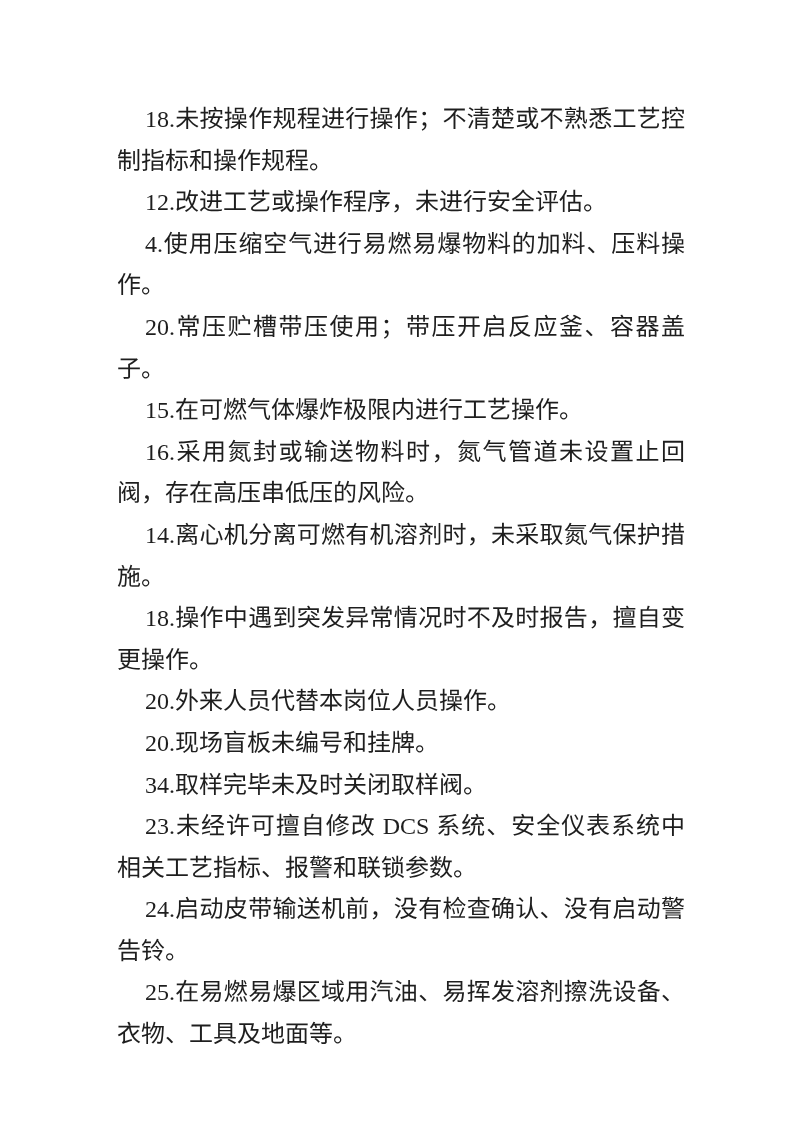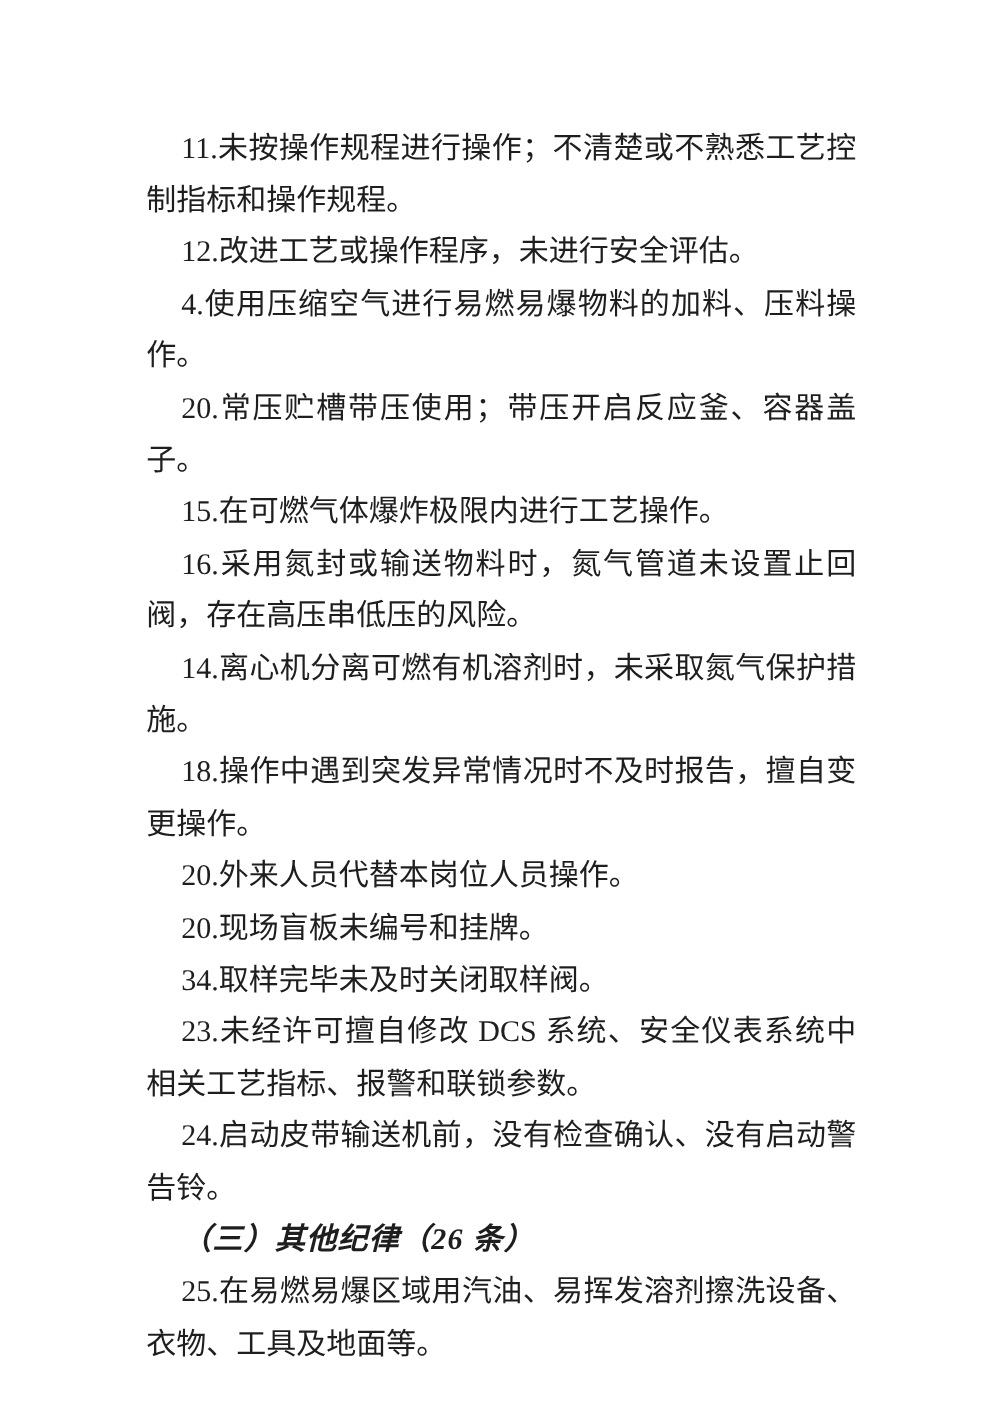--- a/index.html
+++ b/index.html
@@ -39,29 +39,28 @@
     font-style: italic;
     font-weight: 600;
     letter-spacing: 1px;
   }
 </style>
 </head>
 <body>
 
 <div class="page">
   <div class="text-block">
-    <p class="para">11.未按操作规程进行操作；不清楚或不熟悉工艺控制指标和操作规程。</p>
+    <p class="para">18.未按操作规程进行操作；不清楚或不熟悉工艺控制指标和操作规程。</p>
     <p class="para">12.改进工艺或操作程序，未进行安全评估。</p>
     <p class="para">4.使用压缩空气进行易燃易爆物料的加料、压料操作。</p>
     <p class="para">20.常压贮槽带压使用；带压开启反应釜、容器盖子。</p>
     <p class="para">15.在可燃气体爆炸极限内进行工艺操作。</p>
     <p class="para">16.采用氮封或输送物料时，氮气管道未设置止回阀，存在高压串低压的风险。</p>
     <p class="para">14.离心机分离可燃有机溶剂时，未采取氮气保护措施。</p>
     <p class="para">18.操作中遇到突发异常情况时不及时报告，擅自变更操作。</p>
     <p class="para">20.外来人员代替本岗位人员操作。</p>
     <p class="para">20.现场盲板未编号和挂牌。</p>
     <p class="para">34.取样完毕未及时关闭取样阀。</p>
     <p class="para">23.未经许可擅自修改 DCS 系统、安全仪表系统中相关工艺指标、报警和联锁参数。</p>
     <p class="para">24.启动皮带输送机前，没有检查确认、没有启动警告铃。</p>
-    <p class="para heading">（三）其他纪律（26 条）</p>
     <p class="para">25.在易燃易爆区域用汽油、易挥发溶剂擦洗设备、衣物、工具及地面等。</p>
   </div>
 </div>
 
 </body></html>

